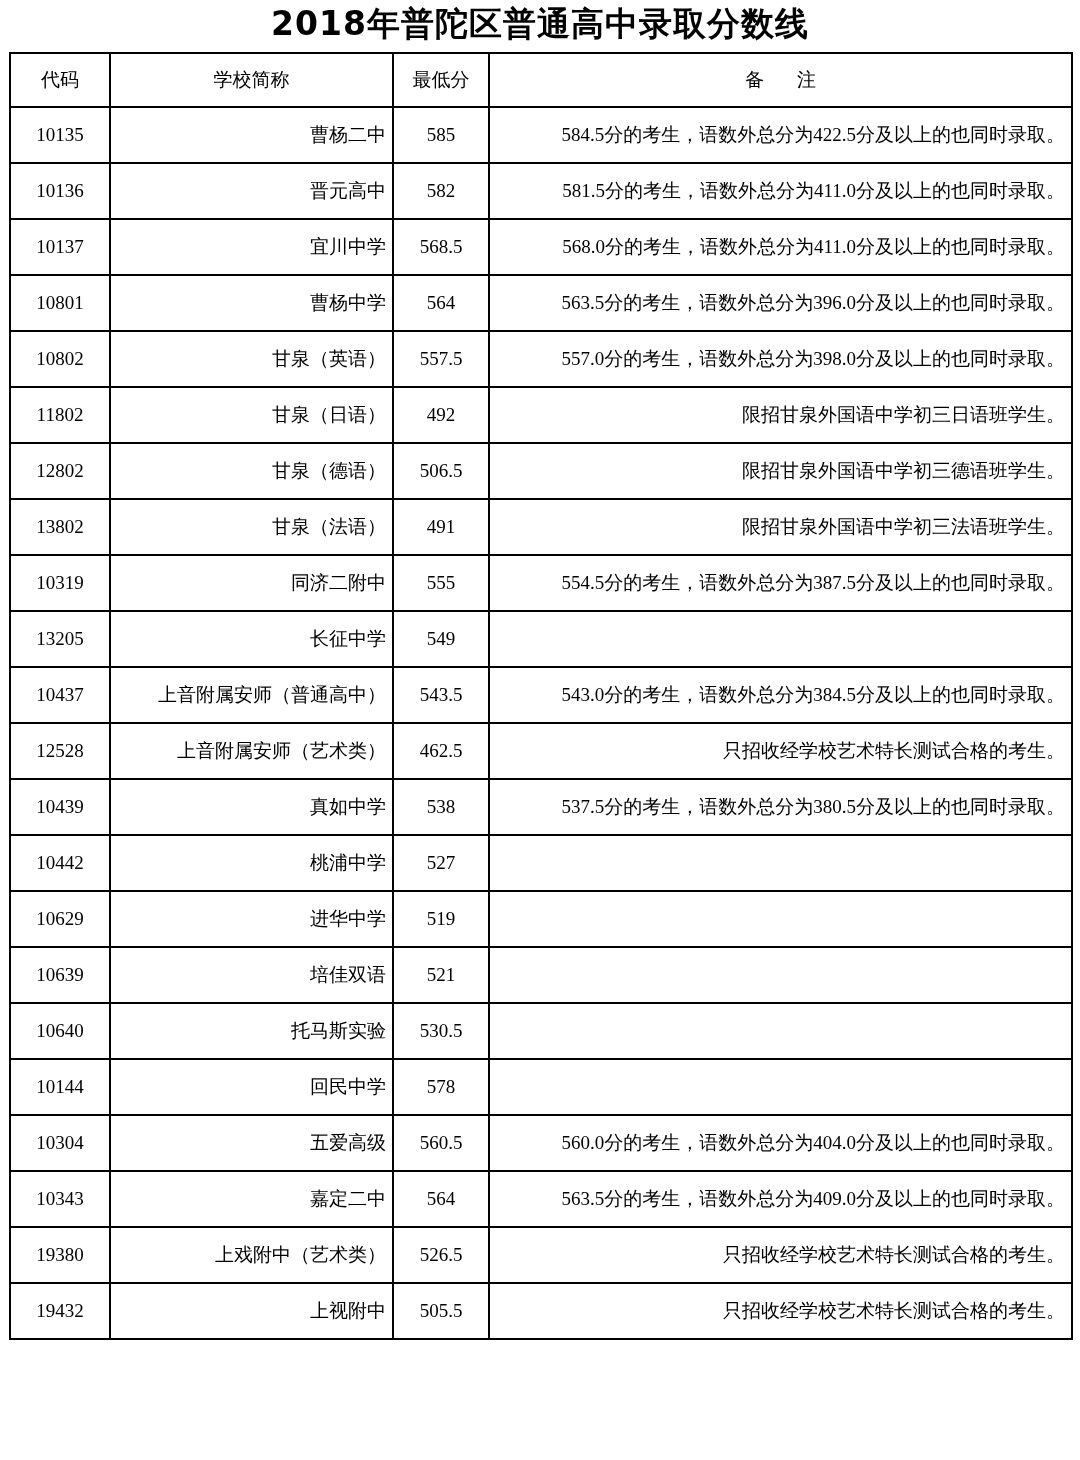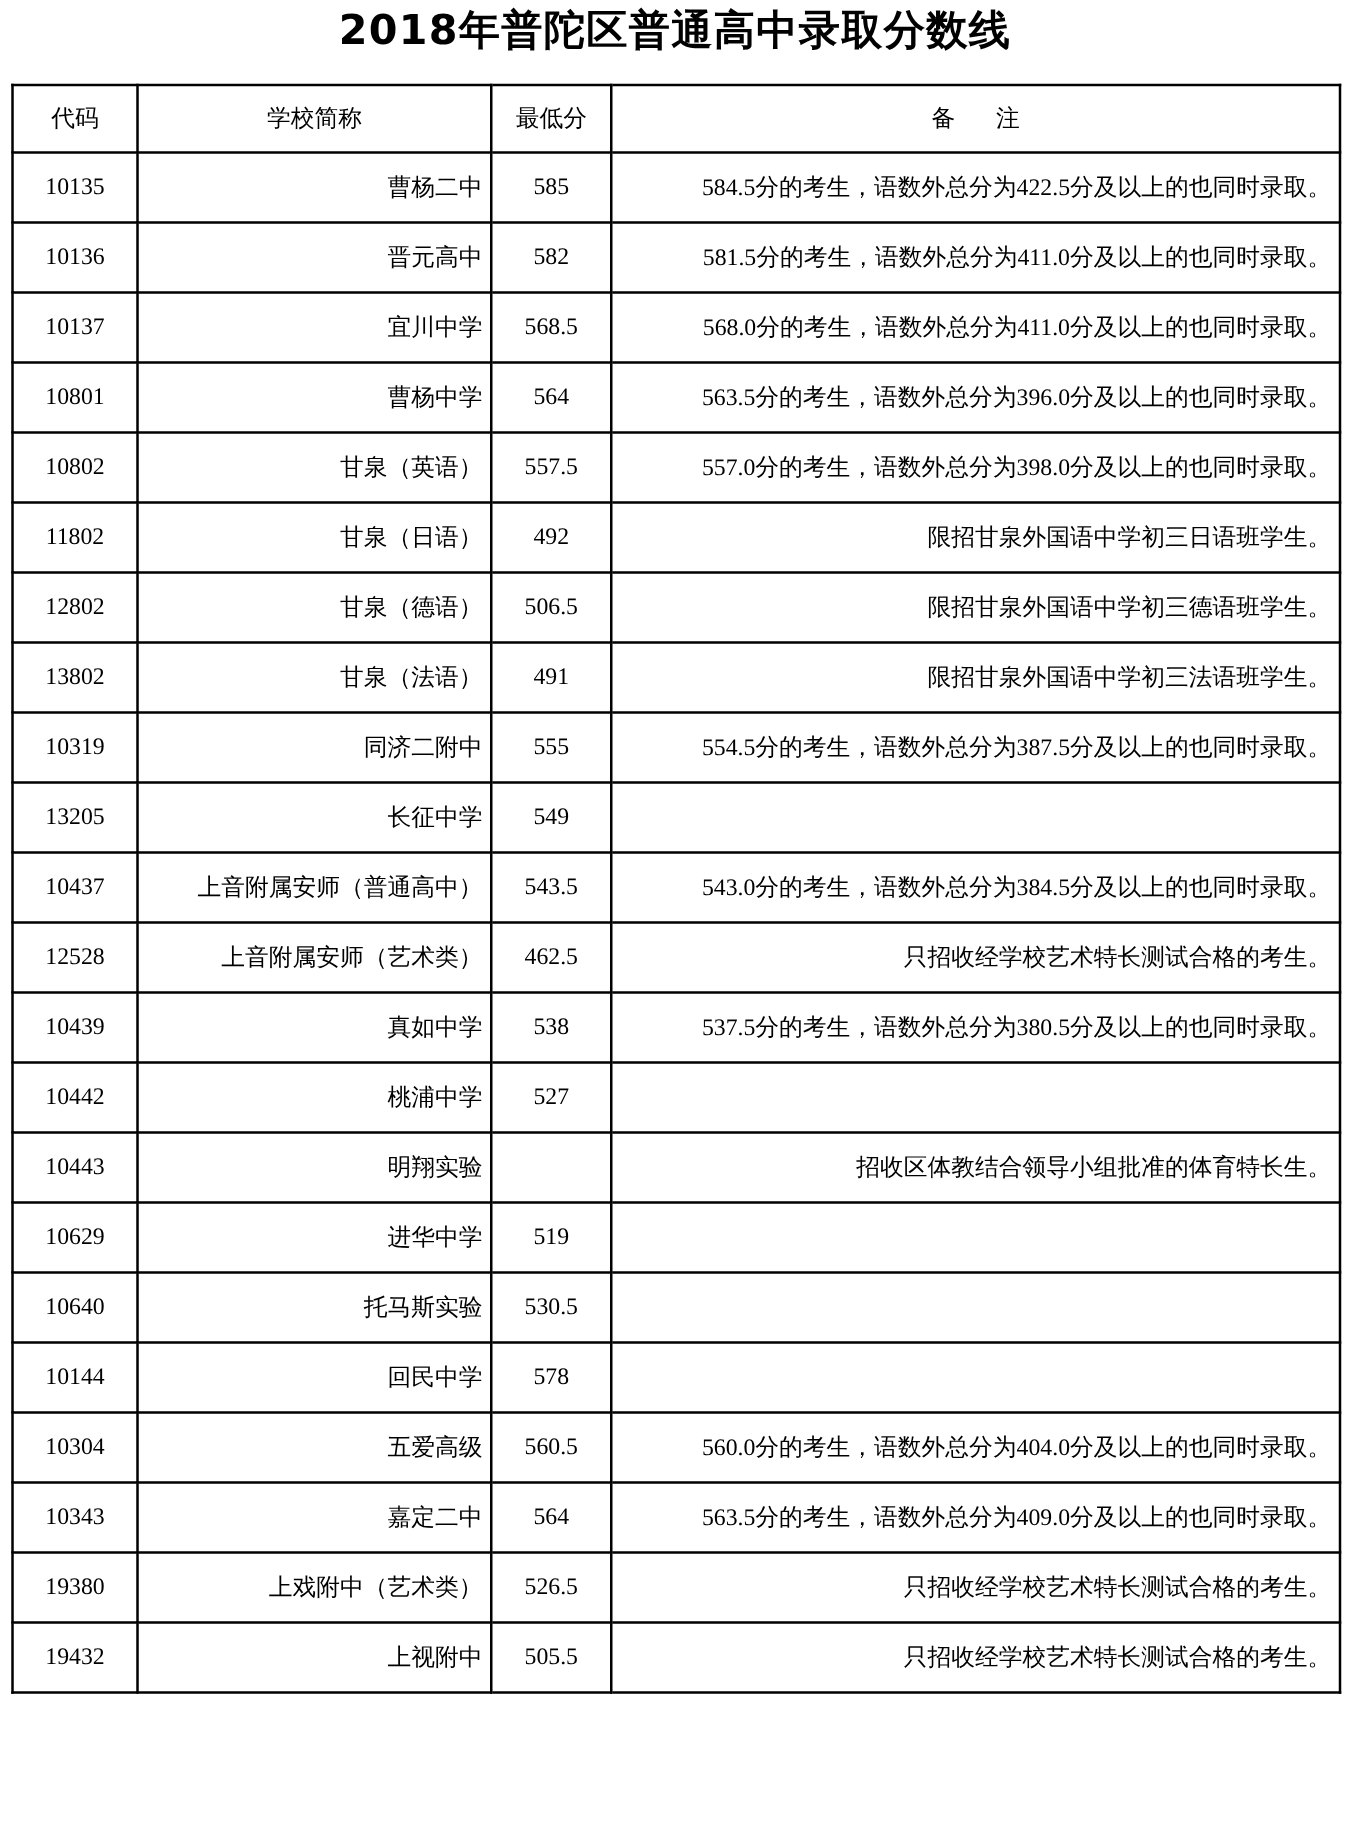--- a/index.html
+++ b/index.html
@@ -19,21 +19,21 @@
     height: 1460px;
     position: relative;
     box-sizing: border-box;
   }
   .doc-title {
     text-align: center;
     font-family: "DejaVu Sans", "Liberation Sans", sans-serif;
     font-weight: bold;
     font-size: 33px;
     letter-spacing: 1px;
-    padding: 6px 0 25px 0;
+    padding: 6px 0 10px 0;
     line-height: 1.1;
   }
   table.score-table {
     border-collapse: collapse;
     width: 1062px;
     margin: 0 9px;
     table-layout: fixed;
   }
   table.score-table th,
   table.score-table td {
@@ -174,29 +174,29 @@
           <td class="score">538</td>
           <td class="note">537.5分的考生，语数外总分为380.5分及以上的也同时录取。</td>
         </tr>
         <tr>
           <td class="code">10442</td>
           <td class="school">桃浦中学</td>
           <td class="score">527</td>
           <td class="note"></td>
         </tr>
         <tr>
-          <td class="code">10443</td>
-          <td class="school">明翔实验</td>
-          <td class="score"></td>
-          <td class="note">招收区体教结合领导小组批准的体育特长生。</td>
-        </tr>
-        <tr>
           <td class="code">10629</td>
           <td class="school">进华中学</td>
           <td class="score">519</td>
+          <td class="note"></td>
+        </tr>
+        <tr>
+          <td class="code">10639</td>
+          <td class="school">培佳双语</td>
+          <td class="score">521</td>
           <td class="note"></td>
         </tr>
         <tr>
           <td class="code">10640</td>
           <td class="school">托马斯实验</td>
           <td class="score">530.5</td>
           <td class="note"></td>
         </tr>
         <tr>
           <td class="code">10144</td>

